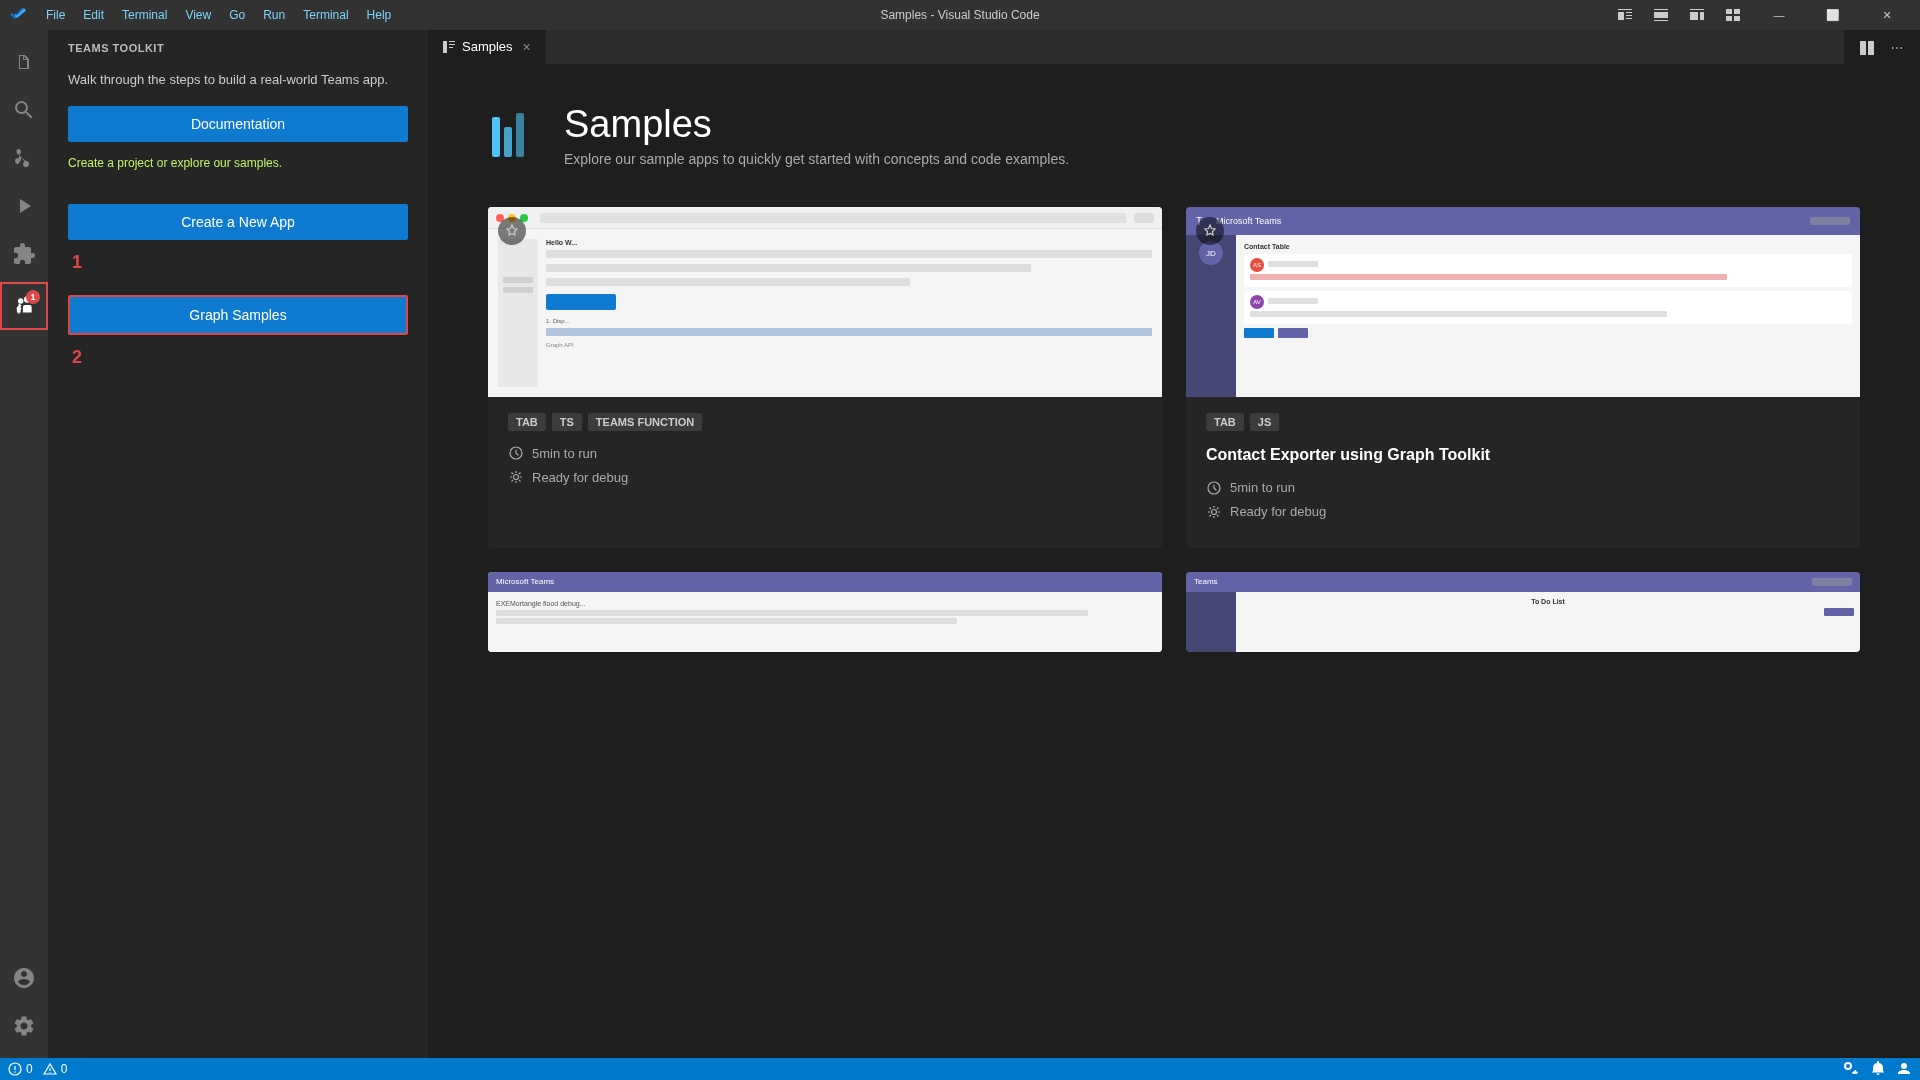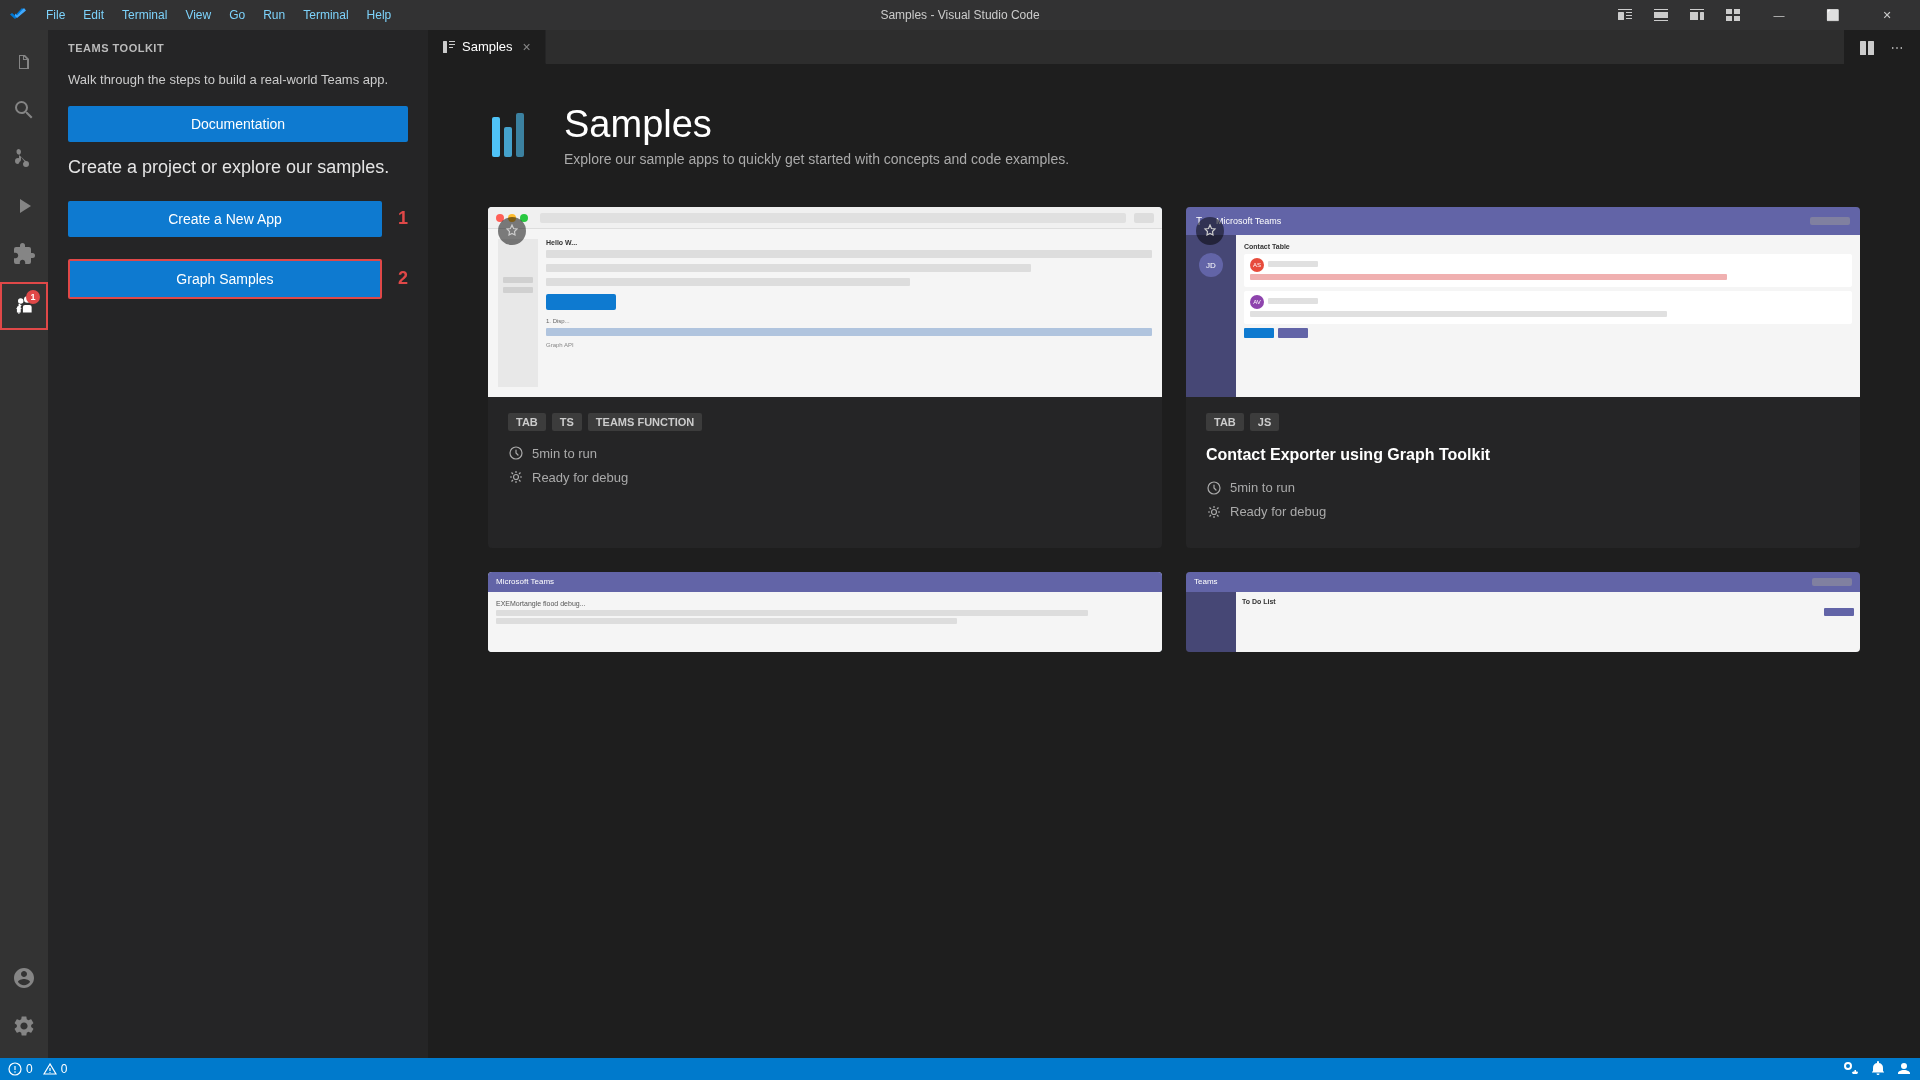--- a/index.html
+++ b/index.html
@@ -157,24 +157,24 @@
       cursor: pointer;
       text-decoration: none;
     }
     .sidebar-text2 {
       font-size: 13px;
       color: #cccccc;
       line-height: 1.5;
       margin-bottom: 16px;
     }
     .sidebar-section-text {
-      font-size: 18px;
-      color: #e5e5e5;
+      font-size: 12px;
+      color: #bef264;
       line-height: 1.5;
-      margin-bottom: 20px;
+      margin-bottom: 32px;
     }
     .btn-blue {
       display: block;
       width: 100%;
       padding: 10px 16px;
       background: #0e7ad0;
       color: white;
       border: none;
       cursor: pointer;
       font-size: 14px;
@@ -197,23 +197,23 @@
     }
     .step-label {
       display: inline-block;
       color: #e04848;
       font-size: 18px;
       font-weight: bold;
       margin-left: 4px;
     }
     .btn-row {
       display: flex;
-      align-items: center;
       gap: 12px;
       margin-bottom: 12px;
+      flex-direction: column;
     }
 
     
     .tab-bar {
       height: 35px;
       background: #2d2d2d;
       display: flex;
       align-items: stretch;
       flex-shrink: 0;
       border-bottom: 1px solid #1e1e1e;
@@ -732,21 +732,21 @@
               <div class="teams-preview-header">
                 <svg width="14" height="14" viewBox="0 0 14 14" fill="white">
                   <text y="11" font-size="10" fill="white">T</text>
                 </svg>
                 <span class="teams-preview-title">Microsoft Teams</span>
                 <div style="flex:1"></div>
                 <div style="width:40px;height:8px;background:#8080a0;border-radius:2px;"></div>
               </div>
               <div class="teams-preview-body">
                 <div class="teams-nav">
-                  <div style="margin:18px auto;width:24px;height:24px;background:#6264a7;border-radius:50%;display:flex;align-items:center;justify-content:center;">
+                  <div style="margin:6px auto;width:24px;height:24px;background:#6264a7;border-radius:50%;display:flex;align-items:center;justify-content:center;">
                     <span style="color:white;font-size:8px;">JD</span>
                   </div>
                 </div>
                 <div class="teams-main">
                   <div style="font-size:7px;font-weight:bold;color:#333;margin-bottom:4px;">Contact Table</div>
                   <div class="teams-card-item">
                     <div style="display:flex;gap:4px;align-items:center;margin-bottom:2px;">
                       <div style="width:14px;height:14px;background:#e74c3c;border-radius:50%;display:flex;align-items:center;justify-content:center;">
                         <span style="font-size:6px;color:white;">AS</span>
                       </div>
@@ -812,21 +812,21 @@
               <div style="padding:8px;background:#f5f5f5;height:60px;">
                 <div style="font-size:7px;color:#555;margin-bottom:3px;">EXEMortangle flood debug...</div>
                 <div style="height:6px;background:#ddd;border-radius:1px;width:90%;margin-bottom:2px;"></div>
                 <div style="height:6px;background:#ddd;border-radius:1px;width:70%;"></div>
               </div>
             </div>
           </div>
         </div>
 
         <div class="card" style="height:80px;overflow:hidden;">
-          <div class="card-preview" style="height:84px;">
+          <div class="card-preview" style="height:84px;text-align:center;">
             <div style="width:100%;height:100%;display:flex;flex-direction:column;">
               <div style="height:20px;background:#6264a7;display:flex;align-items:center;padding:0 8px;">
                 <span style="color:white;font-size:8px;">Teams</span>
                 <div style="flex:1"></div>
                 <div style="width:40px;height:8px;background:#8080a0;border-radius:2px;"></div>
               </div>
               <div style="display:flex;flex:1;">
                 <div style="width:50px;background:#464775;"></div>
                 <div style="flex:1;background:#f5f5f5;padding:6px;">
                   <div style="font-size:7px;font-weight:bold;color:#333;margin-bottom:3px;">To Do List</div>

